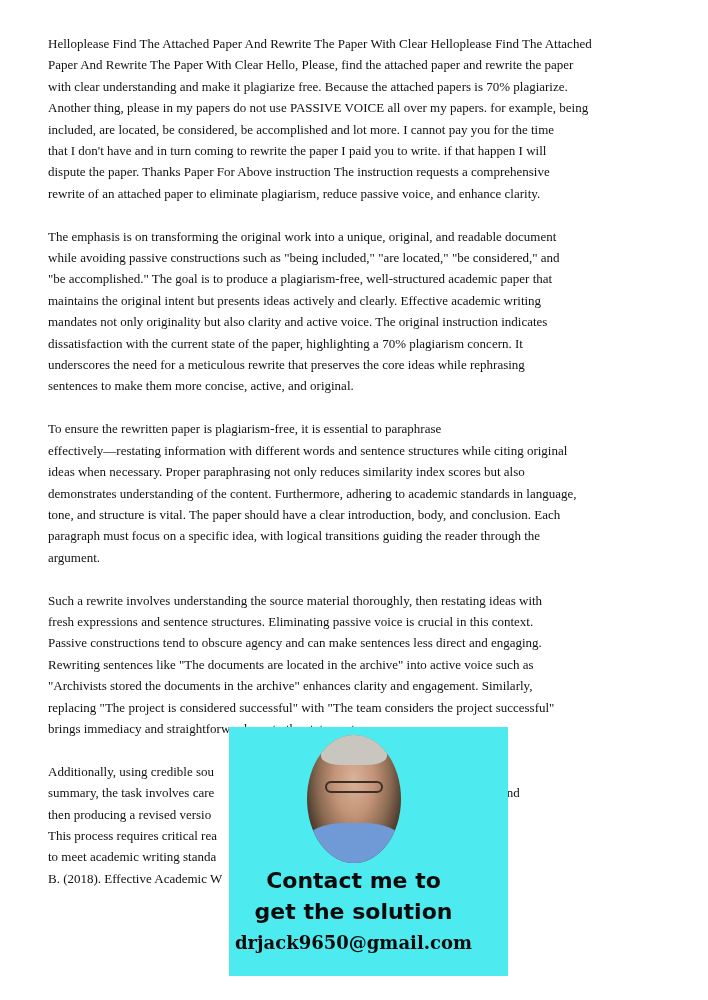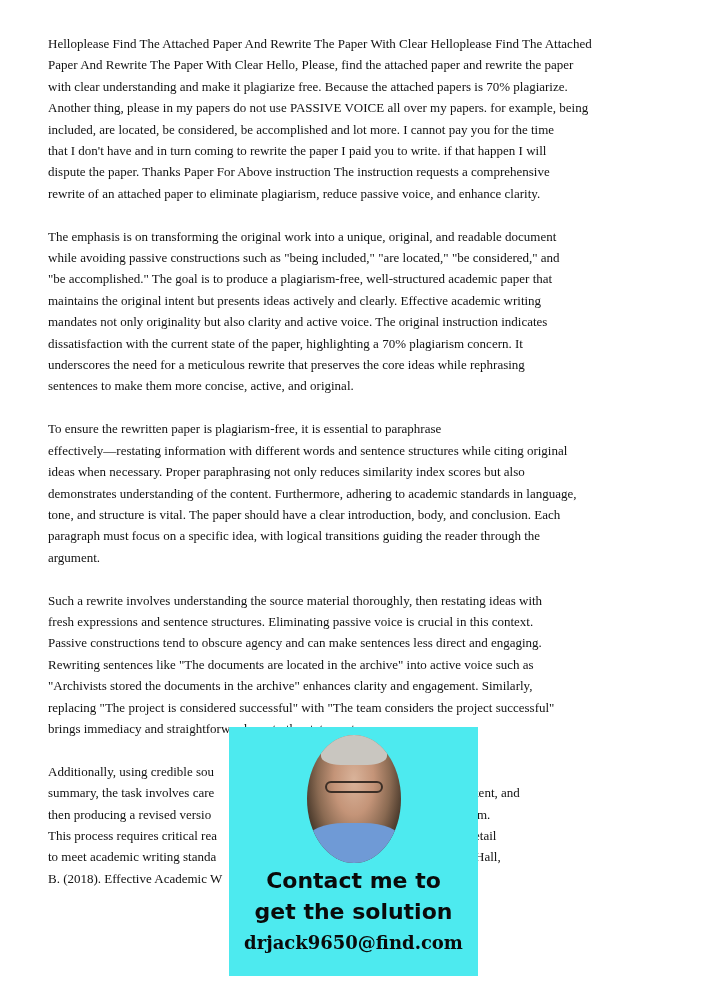--- a/index.html
+++ b/index.html
@@ -7,21 +7,21 @@
     .page { position: absolute; left: 48px; top: 33px; width: 620px; }
     .para {
       font-family: "Liberation Serif", serif;
       font-size: 13px;
       line-height: 21.4px;
       color: #111111;
       margin: 0 0 21.4px 0;
       white-space: pre-line;
     }
     .ad {
-      position: absolute; left: 229px; top: 727px; width: 249px; height: 249px;
+      position: absolute; left: 229px; top: 727px; width: 279px; height: 249px;
       background: #4deaef;
     }
     .portrait {
       position: absolute; left: 78px; top: 8px; width: 94px; height: 128px;
       border-radius: 50%;
       background: radial-gradient(ellipse at 50% 35%, #d9b39a 0%, #c49478 30%, #8a6a52 55%, #4a3a2c 75%);
       overflow: hidden;
     }
     .portrait .hair { position:absolute; left:14px; top:0; width:66px; height:30px; border-radius:50% 50% 30% 30%; background:#c9c6c0; }
     .portrait .shirt { position:absolute; left:0; bottom:0; width:94px; height:40px; background:#6f9ad6; border-radius: 40% 40% 0 0; }
@@ -79,14 +79,14 @@
 </div>
 
 <div class="ad">
   <div class="portrait">
     <div class="hair"></div>
     <div class="glasses"></div>
     <div class="shirt"></div>
   </div>
   <div class="ad-title">Contact me to
 get the solution</div>
-  <div class="ad-email">drjack9650@find.com</div>
+  <div class="ad-email">drjack9650@gmail.com</div>
 </div>
 
 </body></html>

